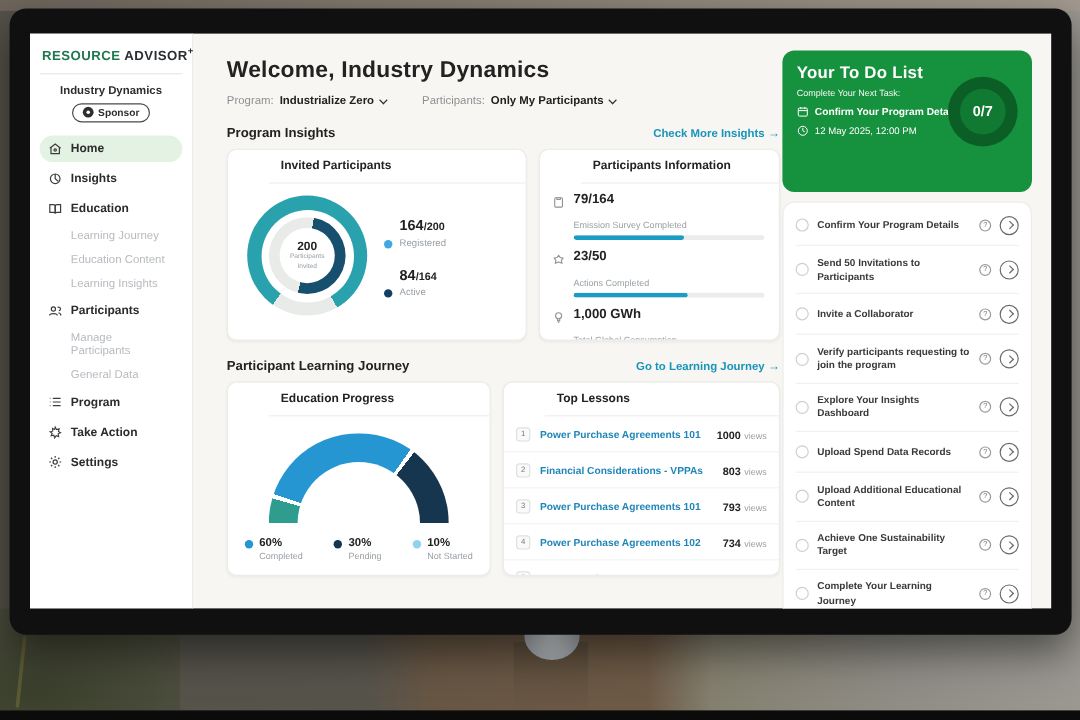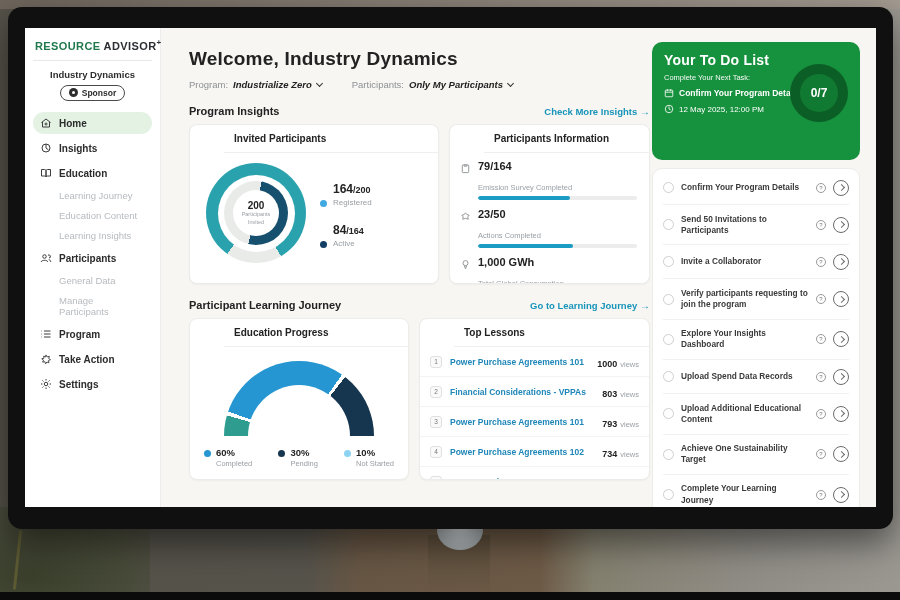--- a/index.html
+++ b/index.html
@@ -41,21 +41,21 @@
     font-size:10px;font-weight:bold;color:#2b2b2b;cursor:pointer;margin:1.5px 0;}
   .nav-item.active{background:#e4f2e4;}
   .nav-item .nic{width:12px;height:12px;color:#3c3c3c;flex:0 0 12px;}
   .nav-sub{font-size:9.5px;color:#b7bbbf;padding:4.5px 7px 4.5px 26px;cursor:pointer;}
 
   
   .main{position:absolute;left:140px;top:0;width:487px;height:100%;padding:20px 2px 0 24px;}
   .h1{font-size:19px;font-weight:800;color:#222;letter-spacing:.2px;}
   .filters{display:flex;gap:30px;margin-top:9px;align-items:center;}
   .filter{display:flex;align-items:center;gap:5px;font-size:9.5px;color:#8d9094;}
-  .filter b{color:#222;font-size:9.5px;font-style:italic;}
+  .filter b{color:#222;font-size:9.5px;}
   .chev{width:5px;height:5px;border-right:1.6px solid #333;border-bottom:1.6px solid #333;
     transform:rotate(45deg);margin-top:-3px;}
   .sec-row{display:flex;justify-content:space-between;align-items:center;margin-top:15px;margin-bottom:7px;}
   .sec-title{font-size:11px;font-weight:bold;color:#222;}
   .sec-link{font-size:9.5px;font-weight:bold;color:#1794ba;cursor:pointer;}
   .sec-link::after{content:" \2192";font-size:10px;}
   .cards{display:flex;gap:10px;}
   .card{background:#fff;border:1px solid #ececea;border-radius:8px;box-shadow:0 1px 2px rgba(0,0,0,.04);overflow:hidden;}
   .card-title{font-size:10px;font-weight:bold;color:#222;padding:8px 10px;border-bottom:1px solid #efefef;margin-left:34px;}
 
@@ -196,22 +196,22 @@
       <div class="nav-sub">Learning Insights</div>
       <div class="nav-item">
         <svg class="nic" viewBox="0 0 24 24" fill="none" stroke="currentColor" stroke-width="2">
               <circle cx="9" cy="9" r="3.5"></circle>
               <path d="M2.5 20 C2.5 15.5 15.5 15.5 15.5 20"></path>
               <path d="M16 6.5 a3 3 0 1 1 2 5.4"></path>
               <path d="M17.5 15.2 c3 .6 4 2.4 4 4.8"></path>
             </svg>
         <span>Participants</span>
       </div>
+      <div class="nav-sub">Manage Participants</div>
       <div class="nav-sub">General Data</div>
-      <div class="nav-sub">Manage Participants</div>
       <div class="nav-item">
         <svg class="nic" viewBox="0 0 24 24" fill="none" stroke="currentColor" stroke-width="2">
               <path d="M8 6 H21 M8 12 H21 M8 18 H21"></path>
               <path d="M3 6 H4 M3 12 H4 M3 18 H4"></path>
             </svg>
         <span>Program</span>
       </div>
       <div class="nav-item">
         <svg class="nic" viewBox="0 0 24 24" fill="none" stroke="currentColor" stroke-width="2">
               <path d="M12 3 L14.5 7.5 L19.5 6 L18 11 L22 13.5 L17.5 15.5 L18.5 20.5 L13.8 18.8 L11 23 L9.5 18 L4.5 19 L6.5 14.5 L2.5 11.5 L7.5 10.5 L7 5.5 L11 7.5 Z" transform="scale(0.9) translate(1.3,1.3)"></path>

